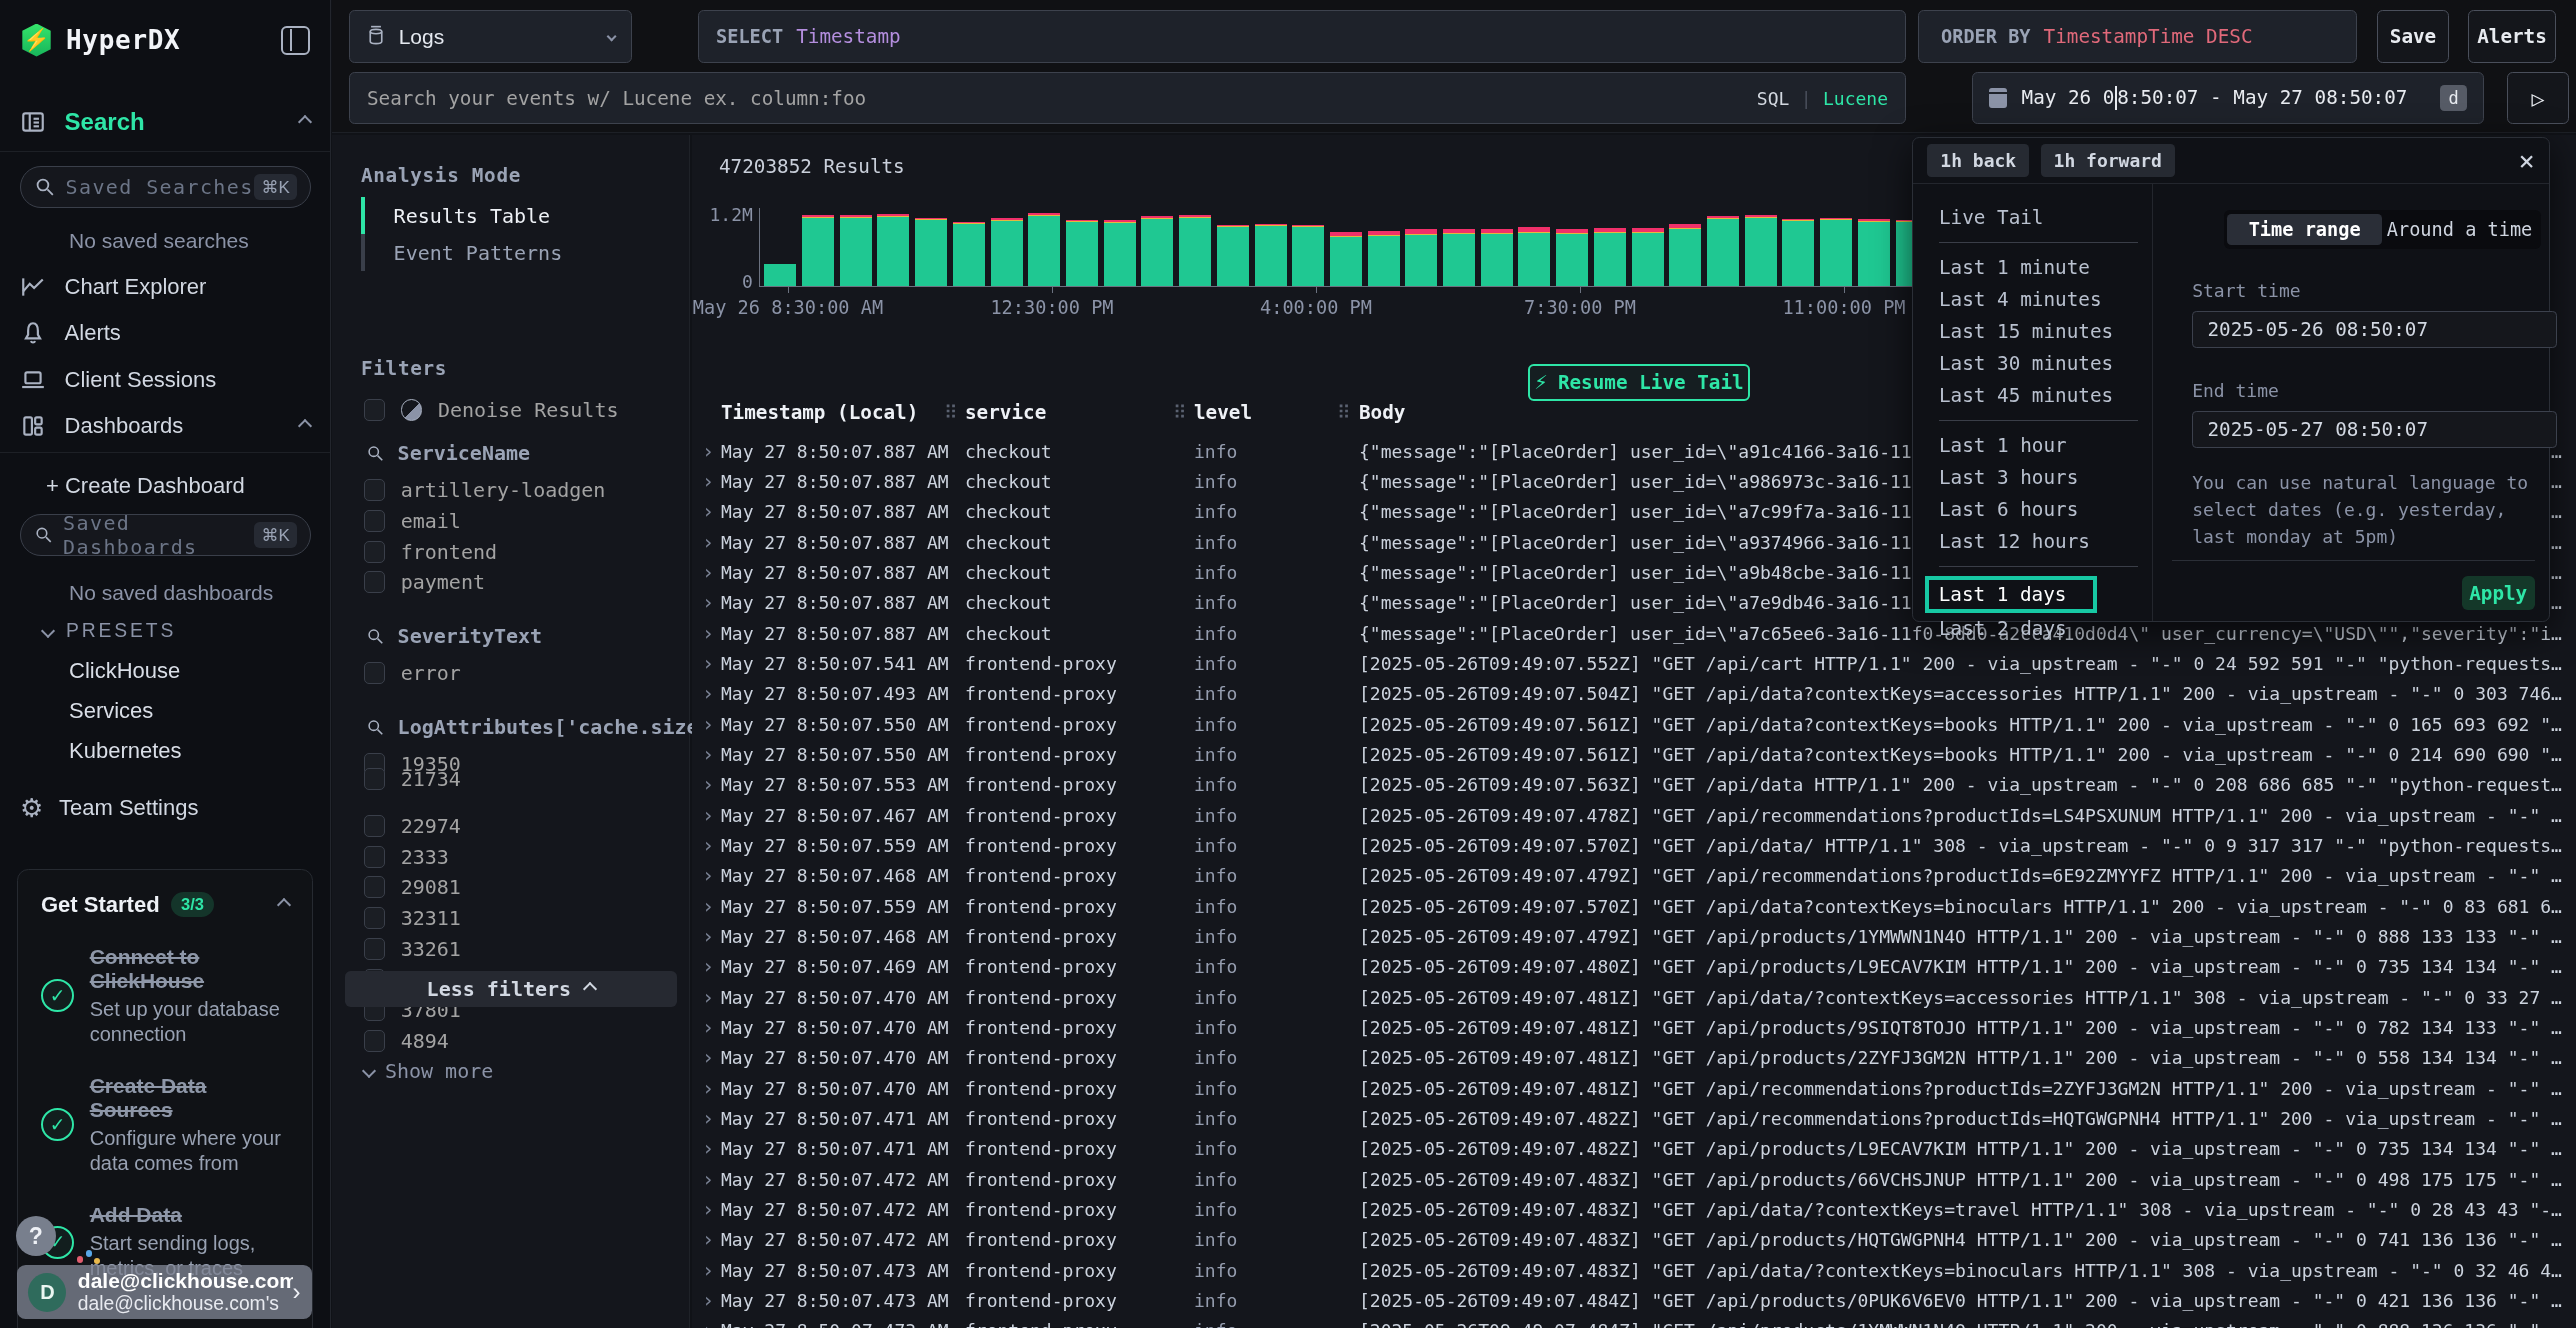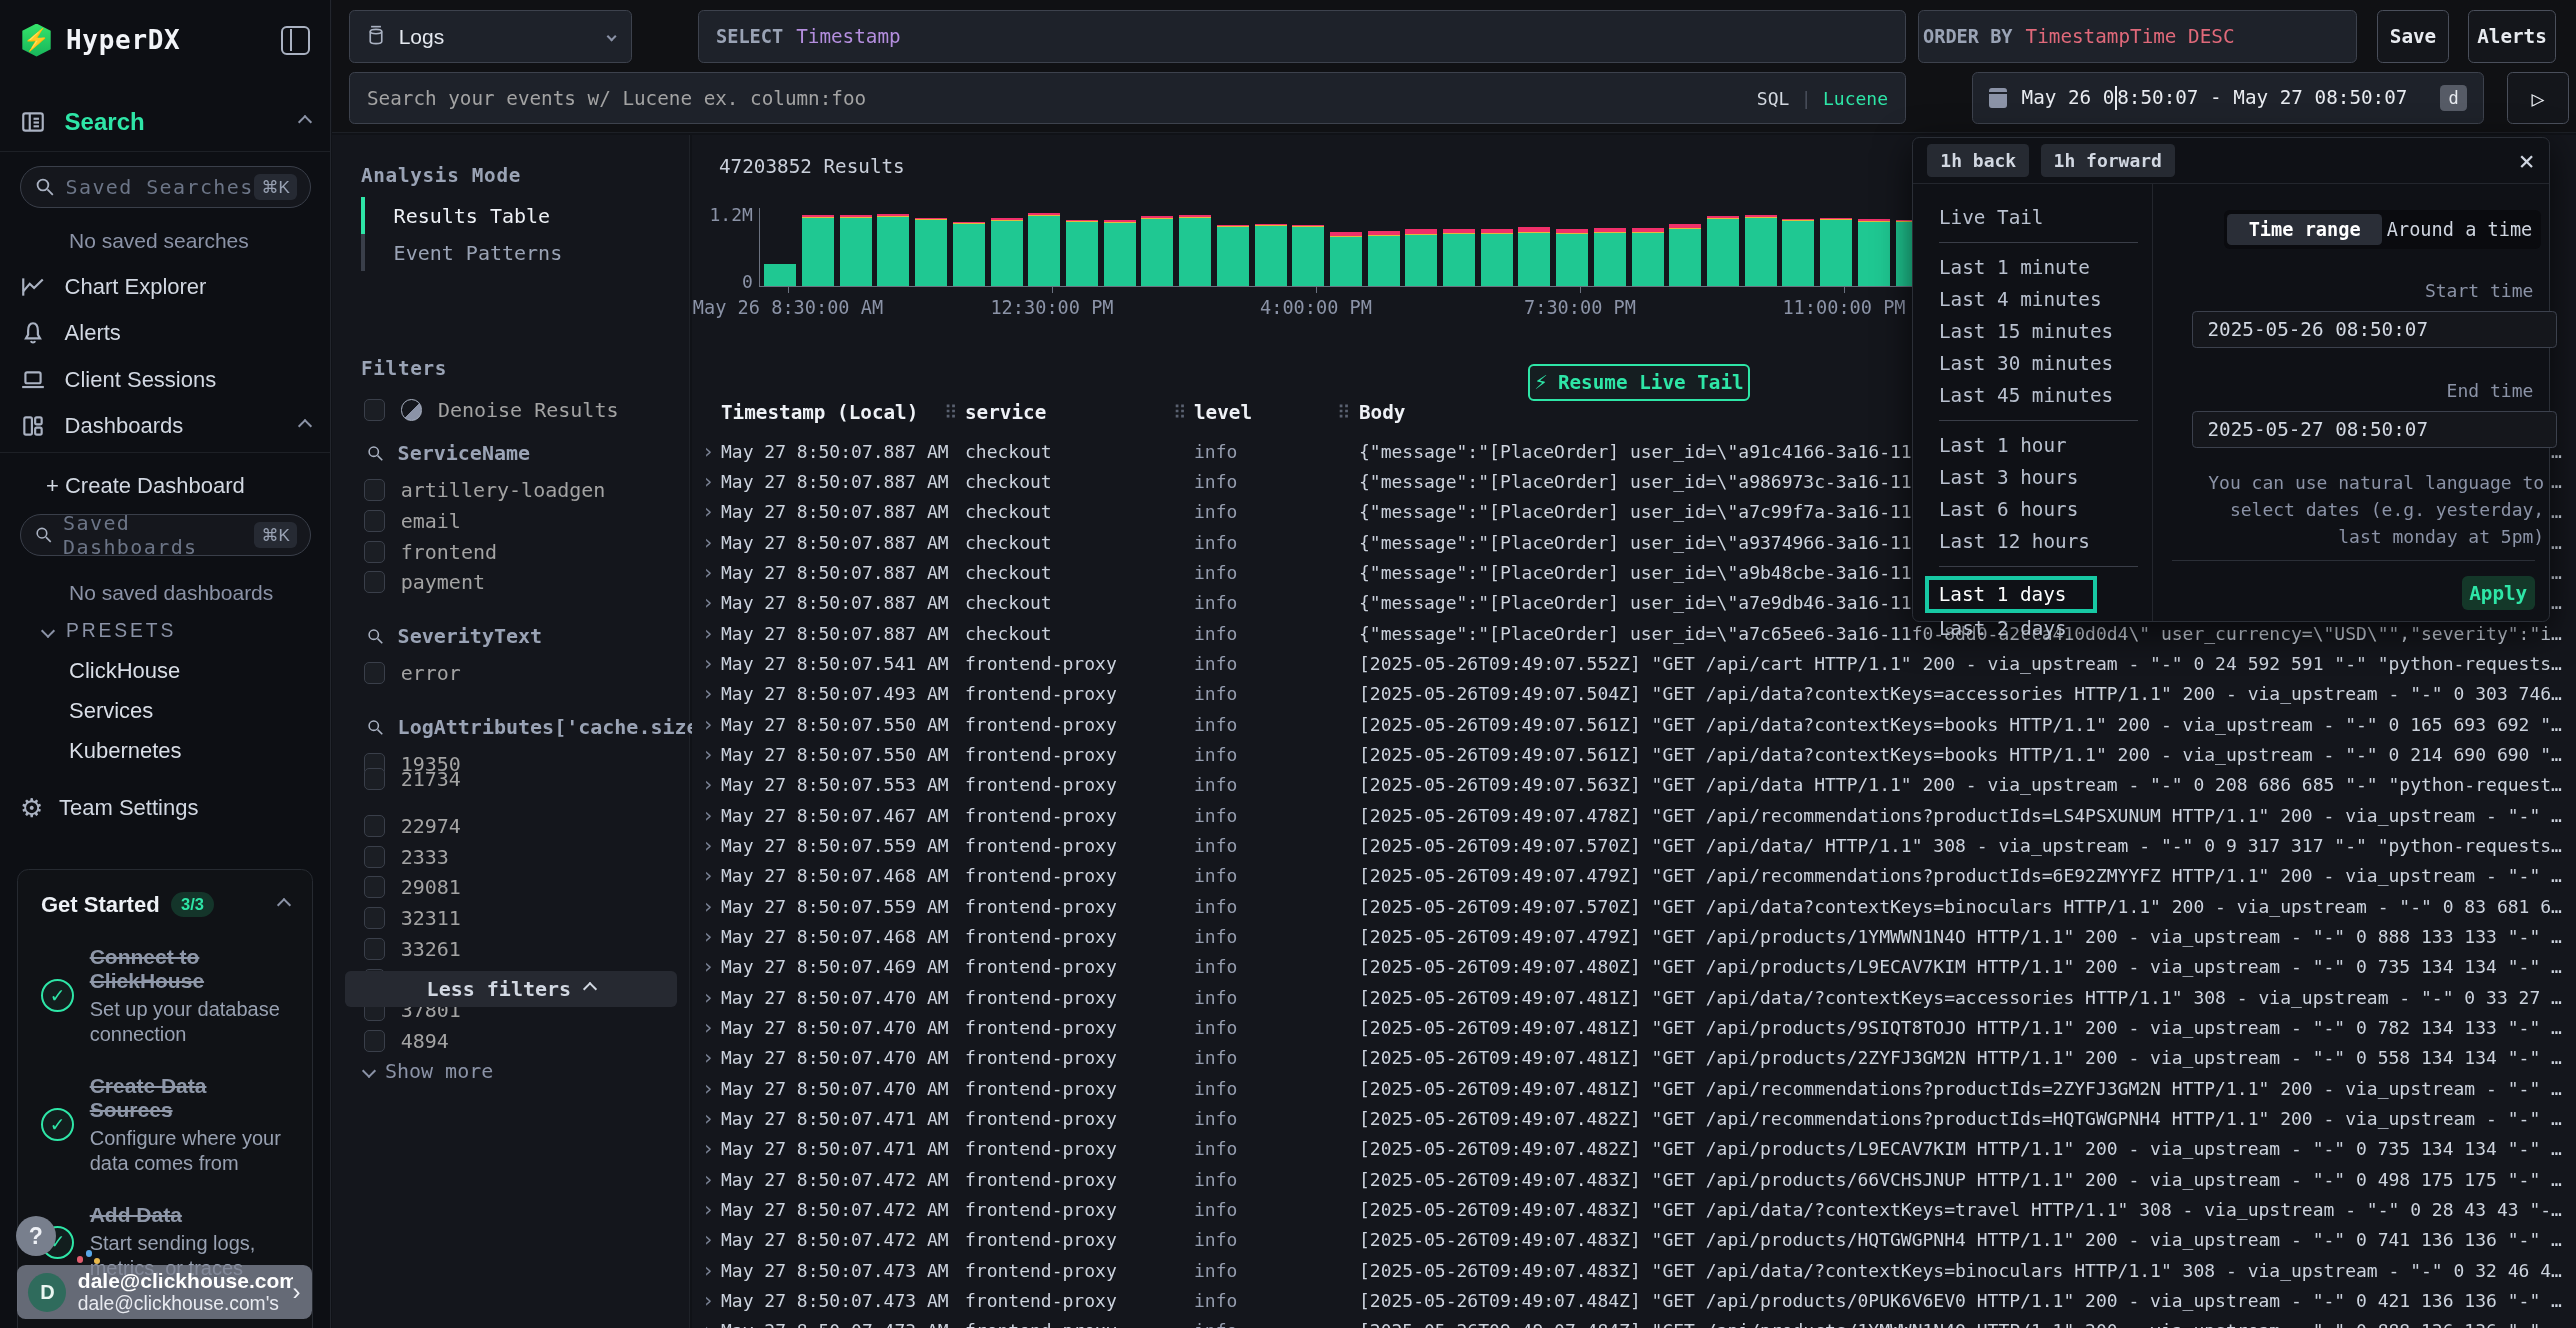--- a/index.html
+++ b/index.html
@@ -128,21 +128,21 @@
           color:#ccd3de; white-space:nowrap; cursor:pointer; }
   .trow .exp { position:absolute; left:10px; top:2.9px; color:#7a8294; font-size:20px; }
   .trow .ts  { position:absolute; left:29px; top:5px; }
   .trow .svc { position:absolute; left:273px; top:5px; }
   .trow .lvl { position:absolute; left:502px; top:5px; color:#959daf; }
   .trow .body{ position:absolute; left:667px; right:5.7px; top:5px; overflow:hidden; text-overflow:ellipsis; }
 
   
   .tpanel { position:absolute; left:1912px; top:137px; width:638px; height:485px; background:#0f1116;
             border:1.4px solid #2b2f37; border-radius:7.2px; box-shadow:0 10px 36px rgba(0,0,0,.65); z-index:8;
-            font-family:"DejaVu Sans Mono",monospace;text-align:right; }
+            font-family:"DejaVu Sans Mono",monospace; }
   .tp-head { position:absolute; left:0; top:0; width:100%; height:46px; border-bottom:1.4px solid #23262d;
              display:flex; align-items:center; padding:0 14.3px; gap:11.4px; }
   .tp-btn { background:#262a32; border-radius:4.3px; color:#d2d8e2; font-size:18px; font-weight:bold;
             padding:5.7px 13px; cursor:pointer; }
   .tp-close { margin-left:auto; color:#cfd5e0; font-size:27px; cursor:pointer; line-height:1; }
   .tp-left { position:absolute; left:0; top:46px; bottom:0; width:240px; border-right:1.4px solid #23262d;
              padding:17px 14.3px 7.2px 26px; }
   .time-opt { height:32px; display:flex; align-items:center; font-size:19.3px; color:#b9c1cf; cursor:pointer; white-space:nowrap; }
   .time-opt.sel { border:4.3px solid #17c9a4; color:#ffffff; padding:0 10px; margin-left:-14.3px; width:172px; height:37px; }
   .t-div { border-top:1.4px solid #3a3e48; margin:8.6px 0; }
@@ -299,21 +299,21 @@
         </svg>
       <span style="font-size:21px;color:#e5e9f0">Logs</span>
       <span class="chev down" style="margin-left:auto;width:7.2px;height:7.2px"></span>
     </div>
     <span class="gear">⚙</span>
     <div class="tb-box tb-row1 code" style="left:366px;width:1208px;padding:0 17px">
       <span class="kw">SELECT</span>
       <span style="width:13px"></span>
       <span class="q-purple">Timestamp</span>
     </div>
-    <div class="tb-box tb-row1 code" style="left:1586px;width:439px;padding:0 4px">
+    <div class="tb-box tb-row1 code" style="left:1586px;width:439px;padding:0 22px">
       <span class="kw">ORDER BY</span>
       <span style="width:13px"></span>
       <span class="q-red">TimestampTime DESC</span>
     </div>
     <div class="btn tb-row1" style="position:absolute;left:2045px;width:72px">Save</div>
     <div class="btn tb-row1" style="position:absolute;left:2136px;width:88px">Alerts</div>
 
     <div class="tb-box code" style="left:17px;top:72px;width:1557px;height:52px;padding:0 17px">
       <span style="color:#a3a3a3;font-size:19.3px">Search your events w/ Lucene ex. column:foo</span>
       <span class="lang-toggle">

